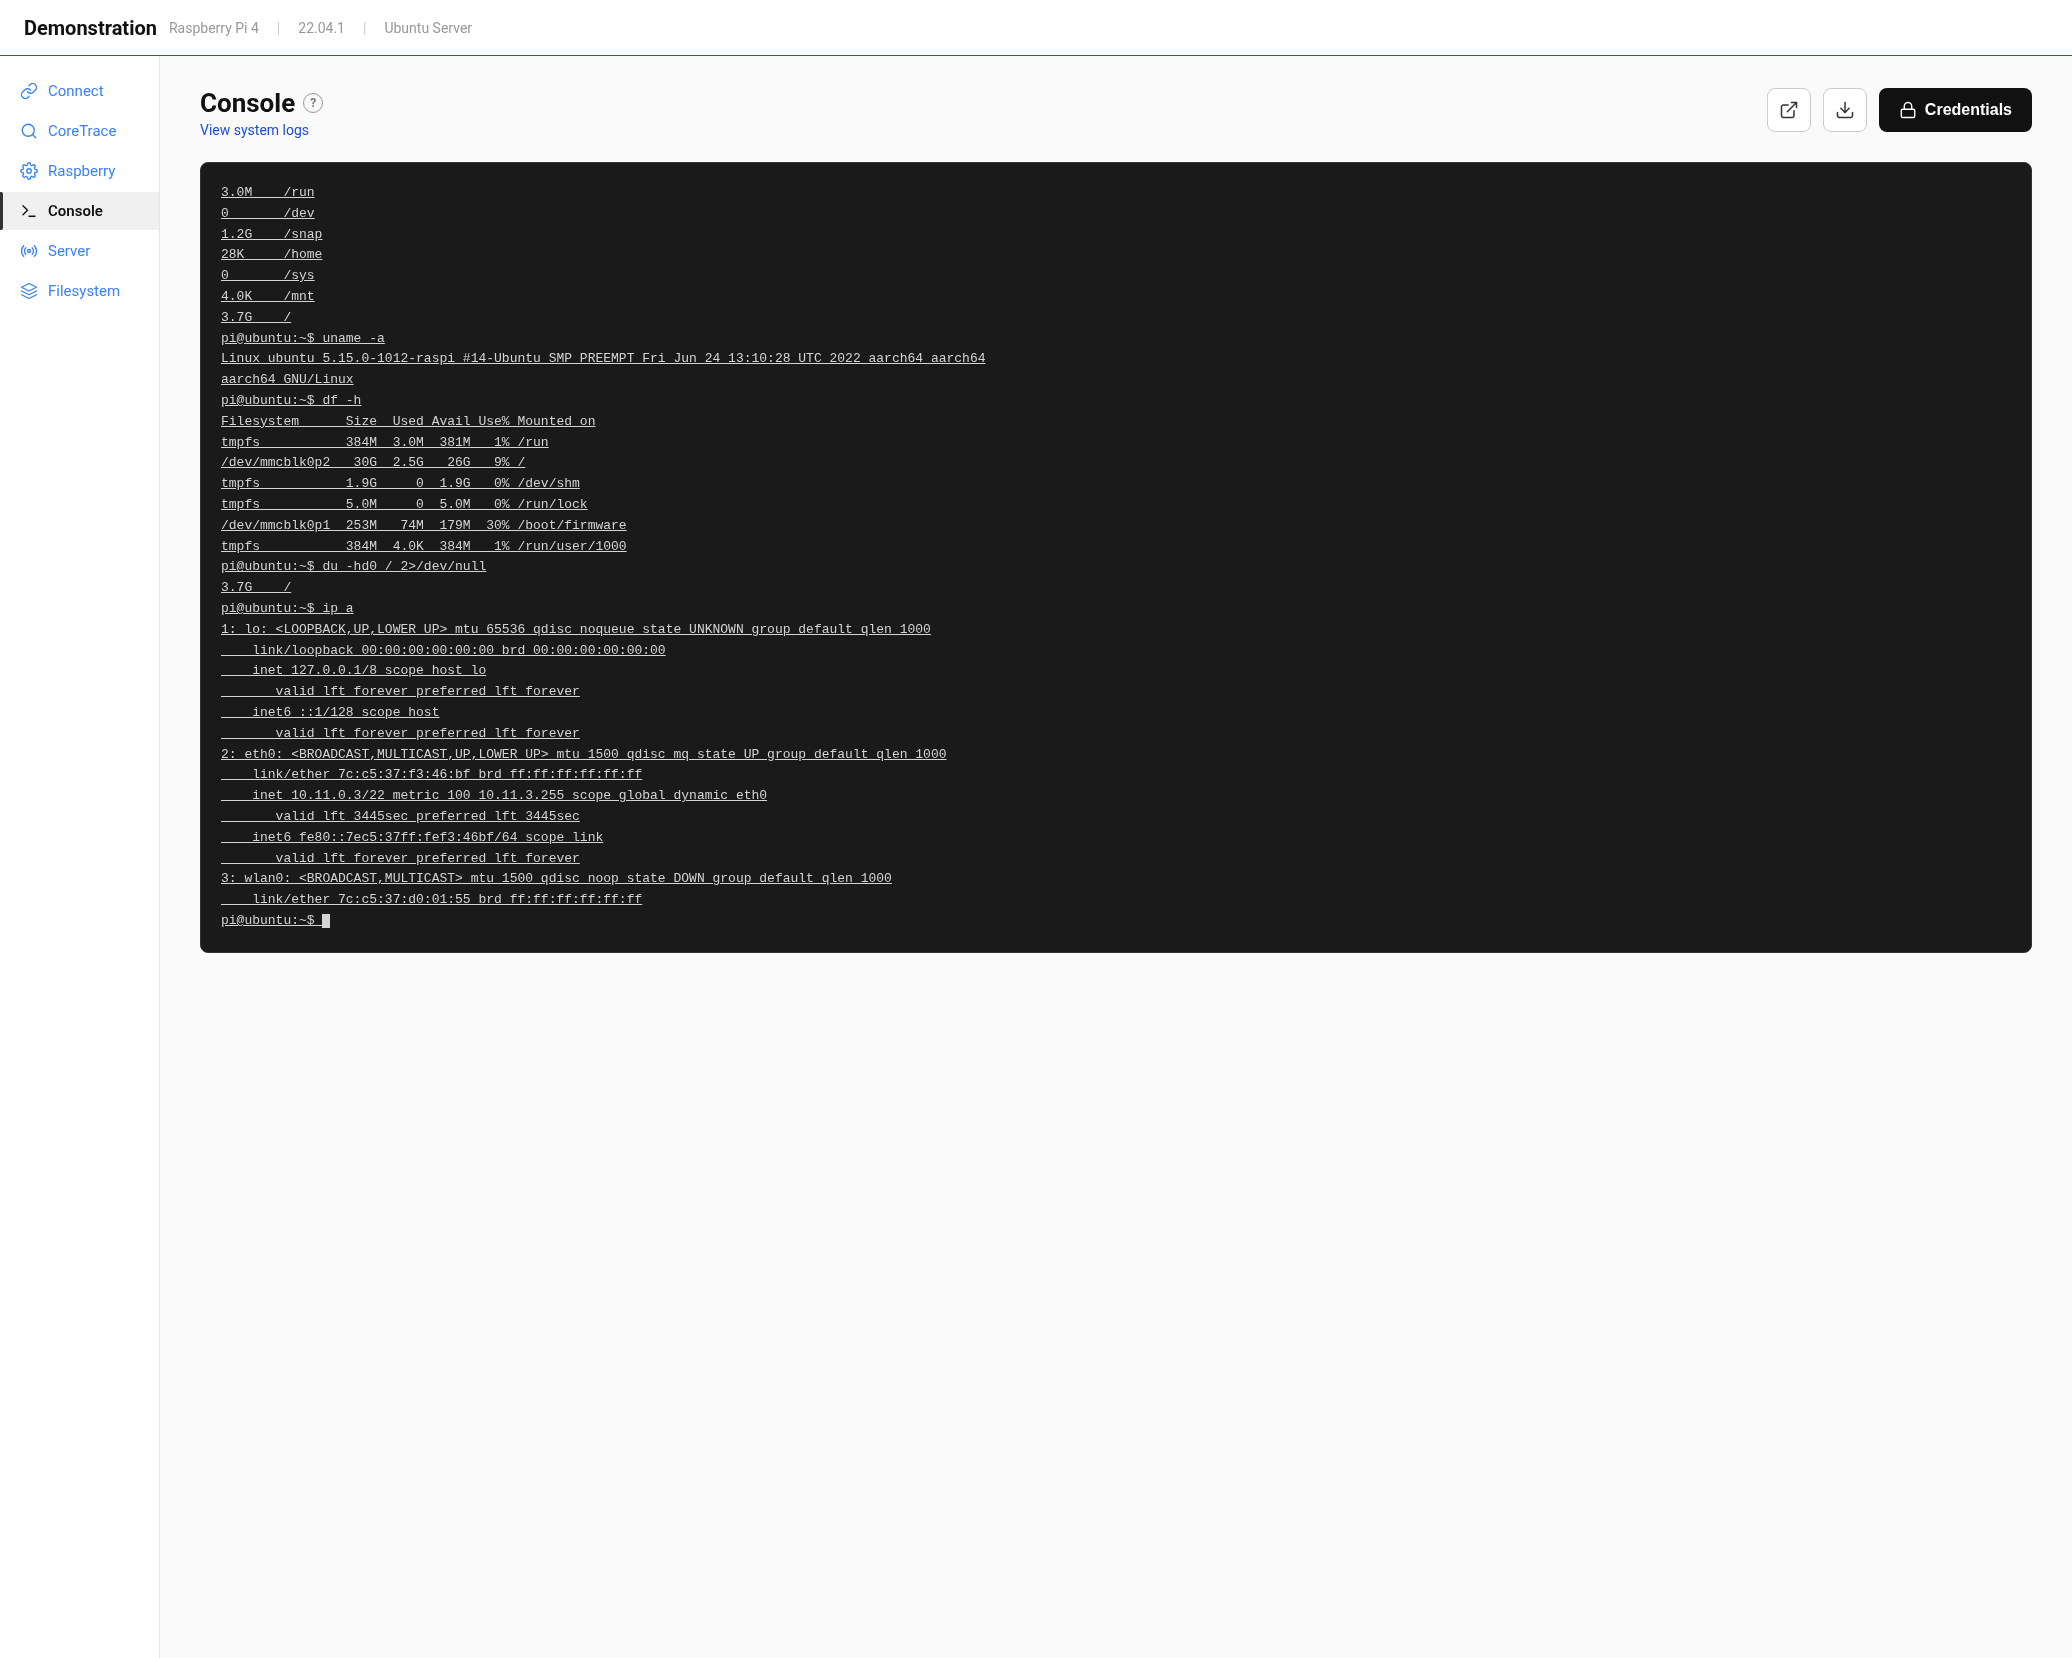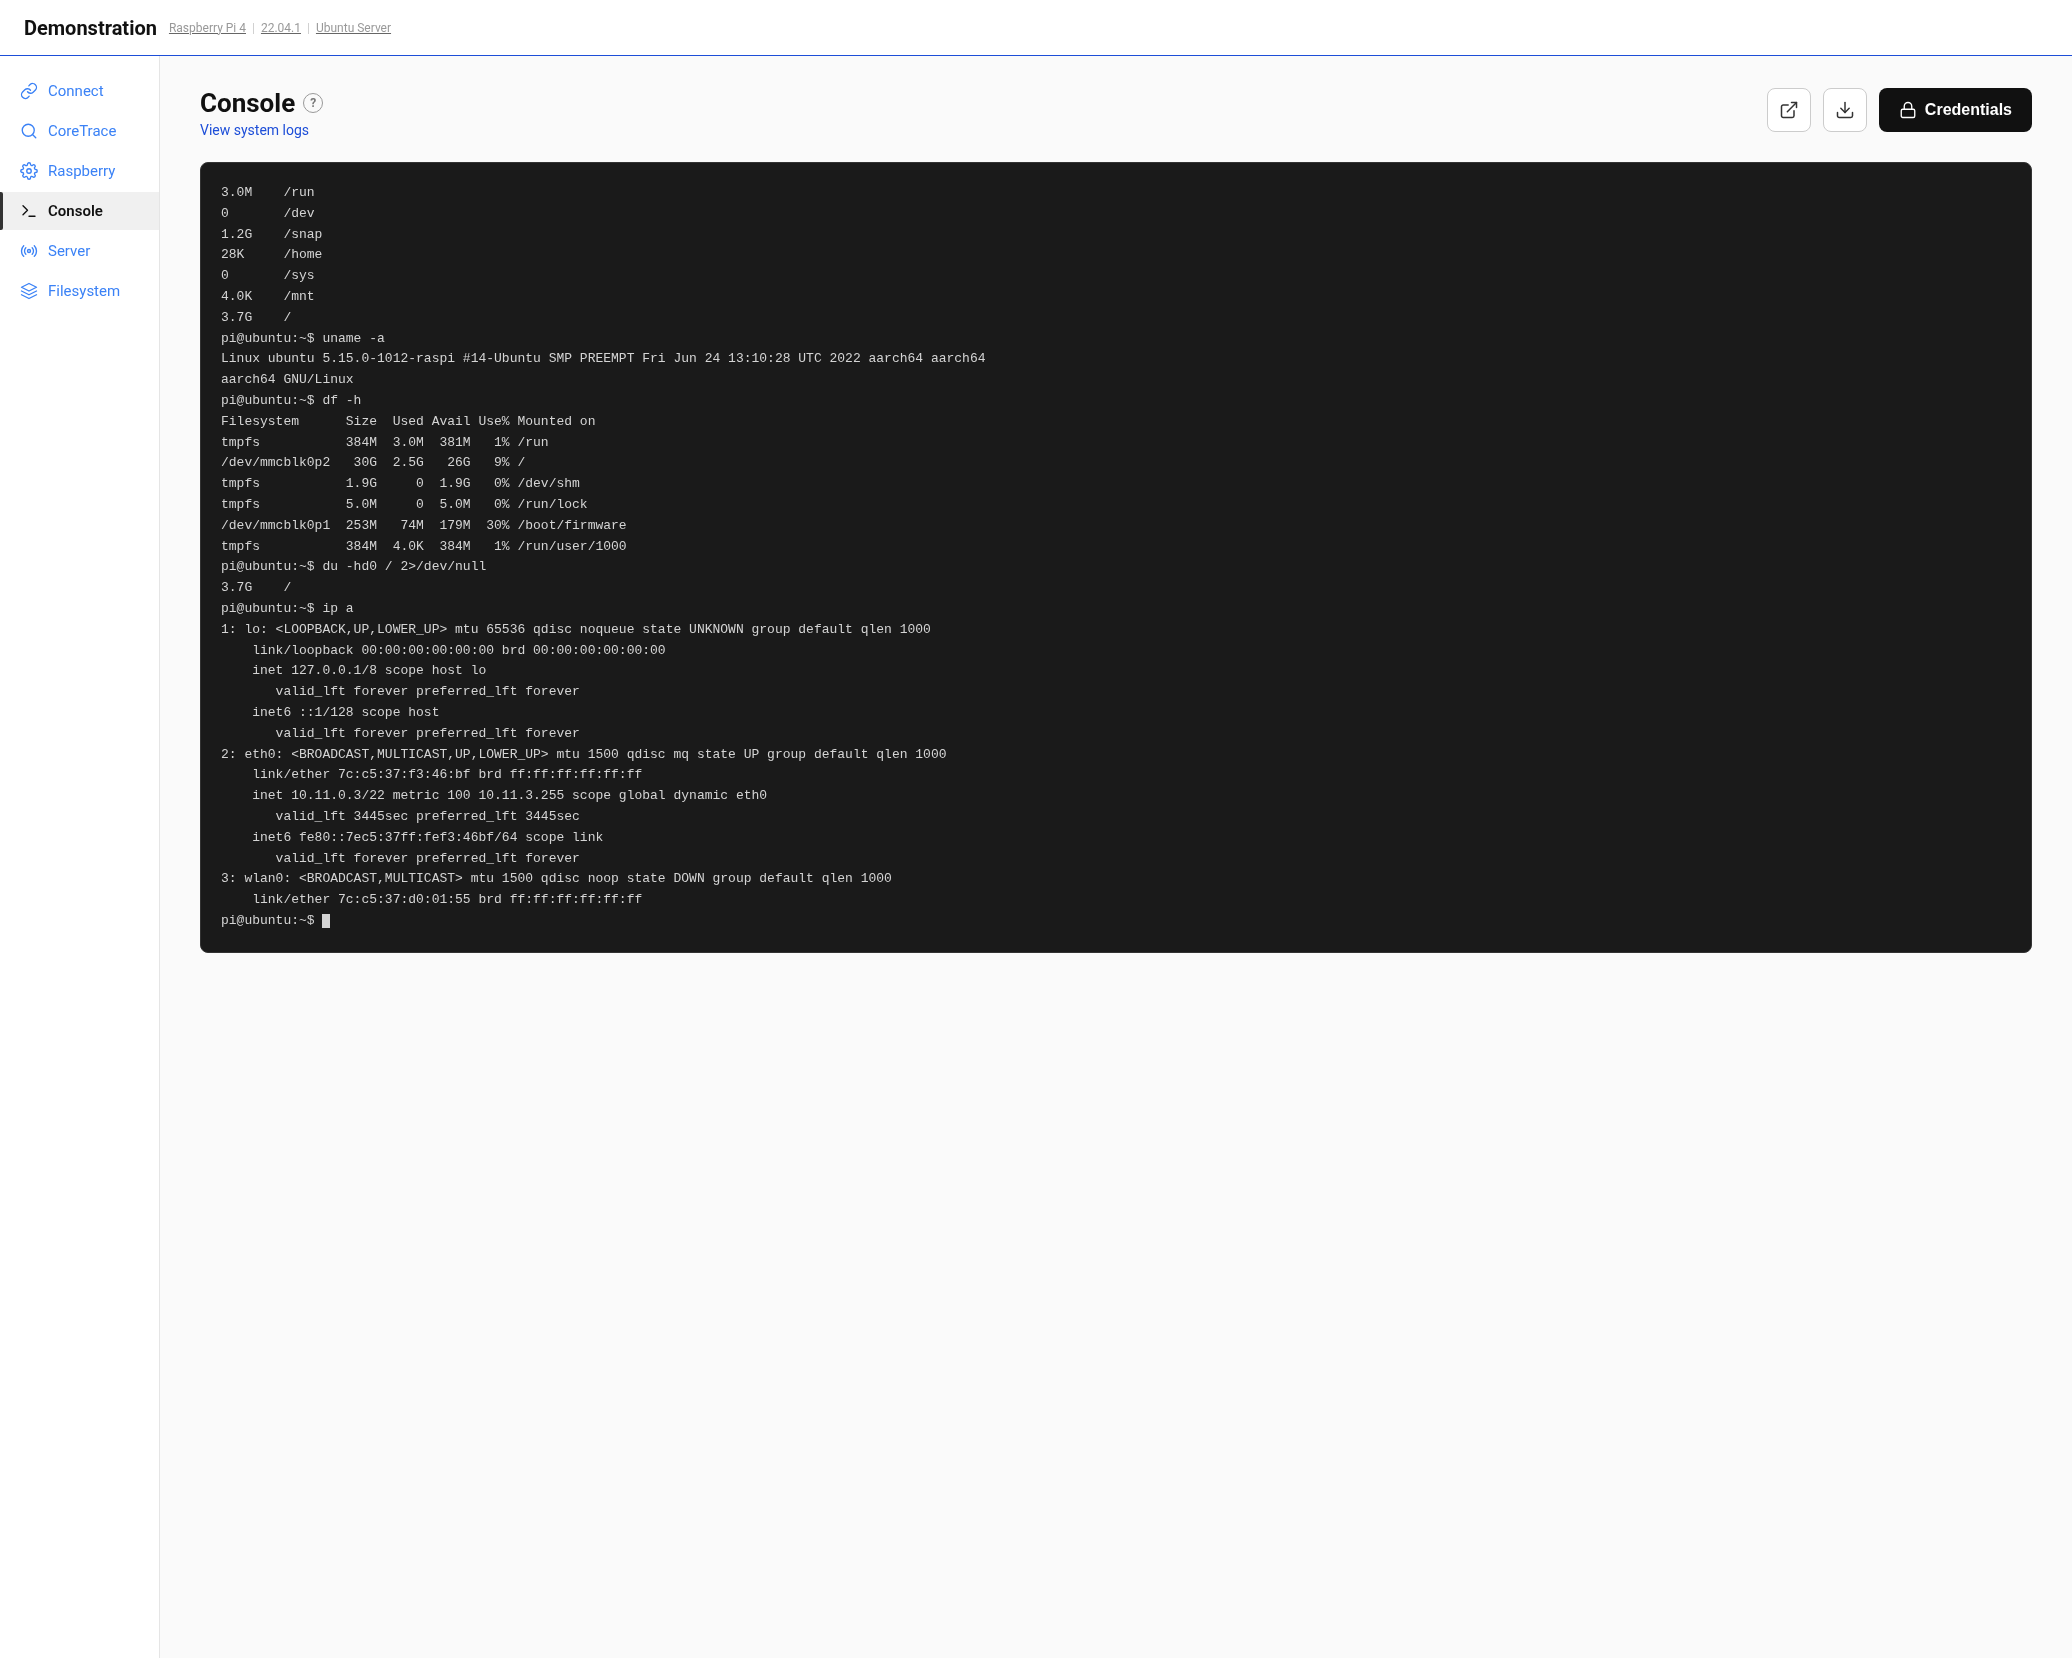--- a/index.html
+++ b/index.html
@@ -24,24 +24,23 @@
       flex-shrink: 0;
     }
     .header-title {
       font-size: 20px;
       font-weight: 700;
       color: #111;
     }
     .header-meta {
       display: flex;
       align-items: center;
-      gap: 4px;
+      gap: 16px;
       color: #666;
-      font-size: 12px;
-      text-decoration: underline;
+      font-size: 14px;
     }
     .header-meta span {
       color: #999;
     }
     .header-meta .pipe {
       color: #ccc;
       margin: 0 2px;
     }
 
     
@@ -205,20 +204,21 @@
       background: #1a1a1a;
       color: #d4d4d4;
       font-family: 'Courier New', Courier, monospace;
       font-size: 13px;
       line-height: 1.6;
       padding: 20px;
       border-radius: 8px;
       border: 1px solid #333;
       overflow-x: auto;
       white-space: pre;
+      text-decoration: underline;
     }
     .terminal-cursor {
       display: inline-block;
       width: 8px;
       height: 14px;
       background: #d4d4d4;
       vertical-align: text-bottom;
       animation: blink 1s step-end infinite;
     }
     @keyframes blink {

